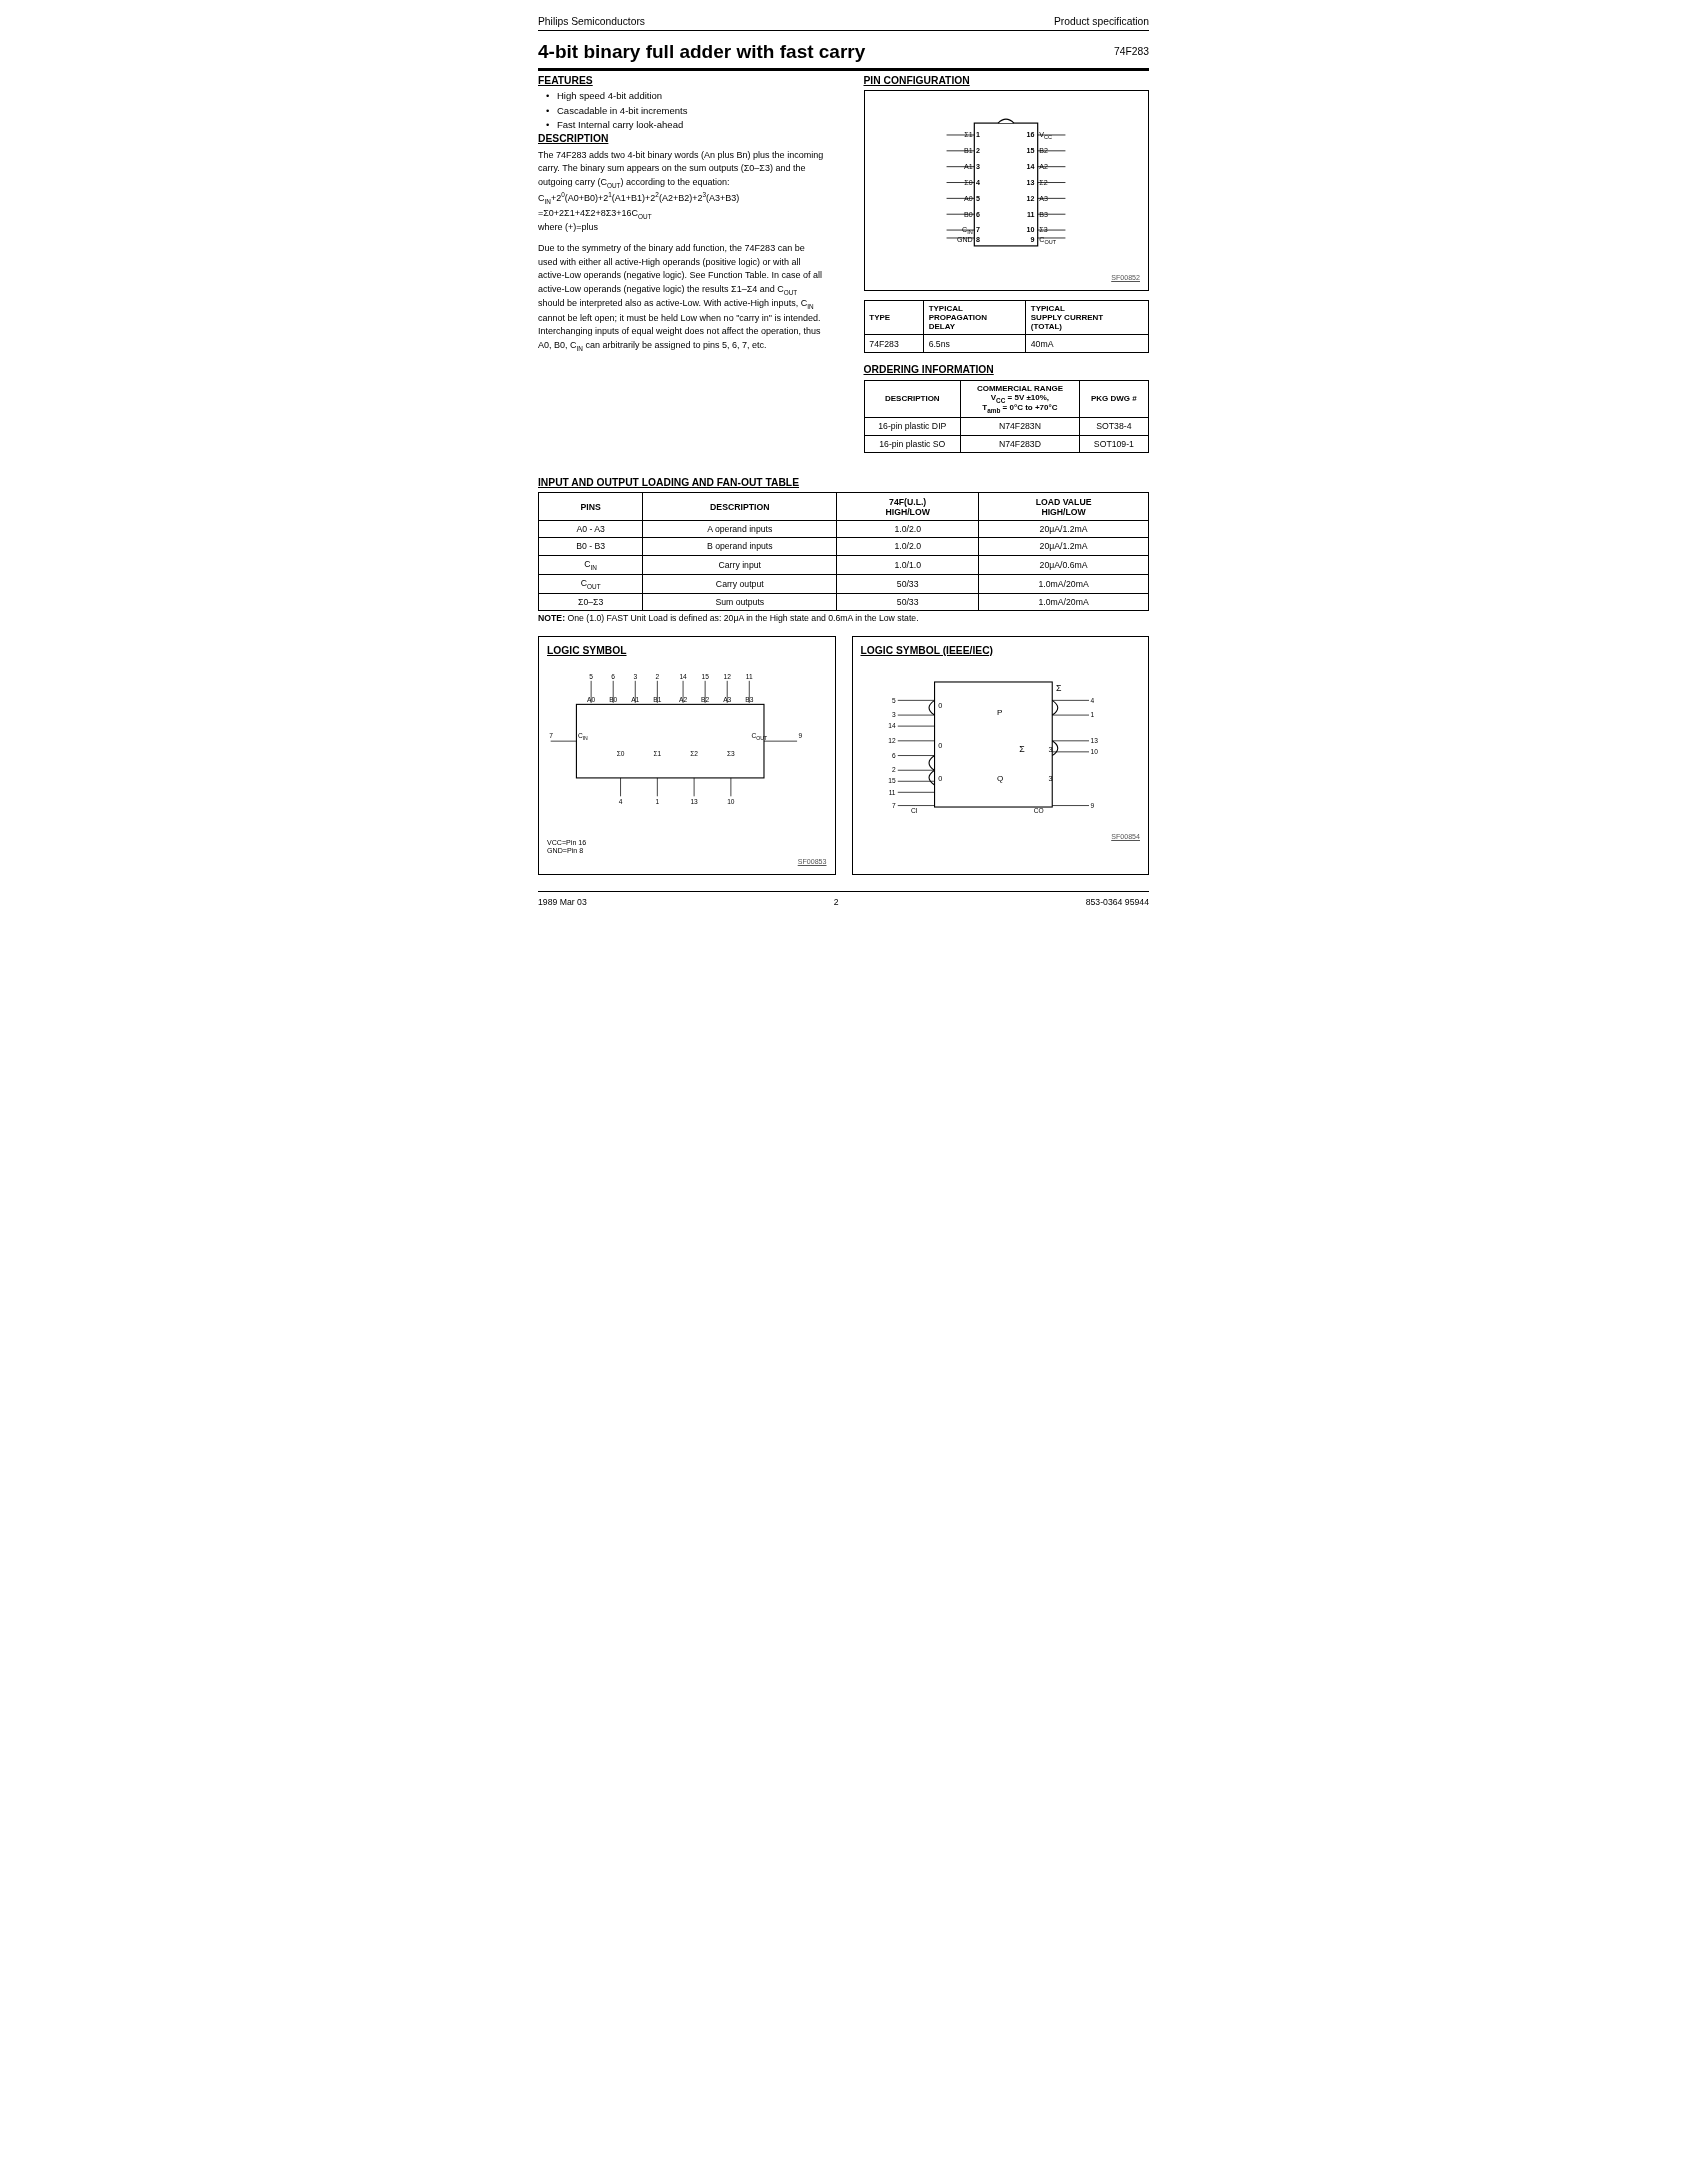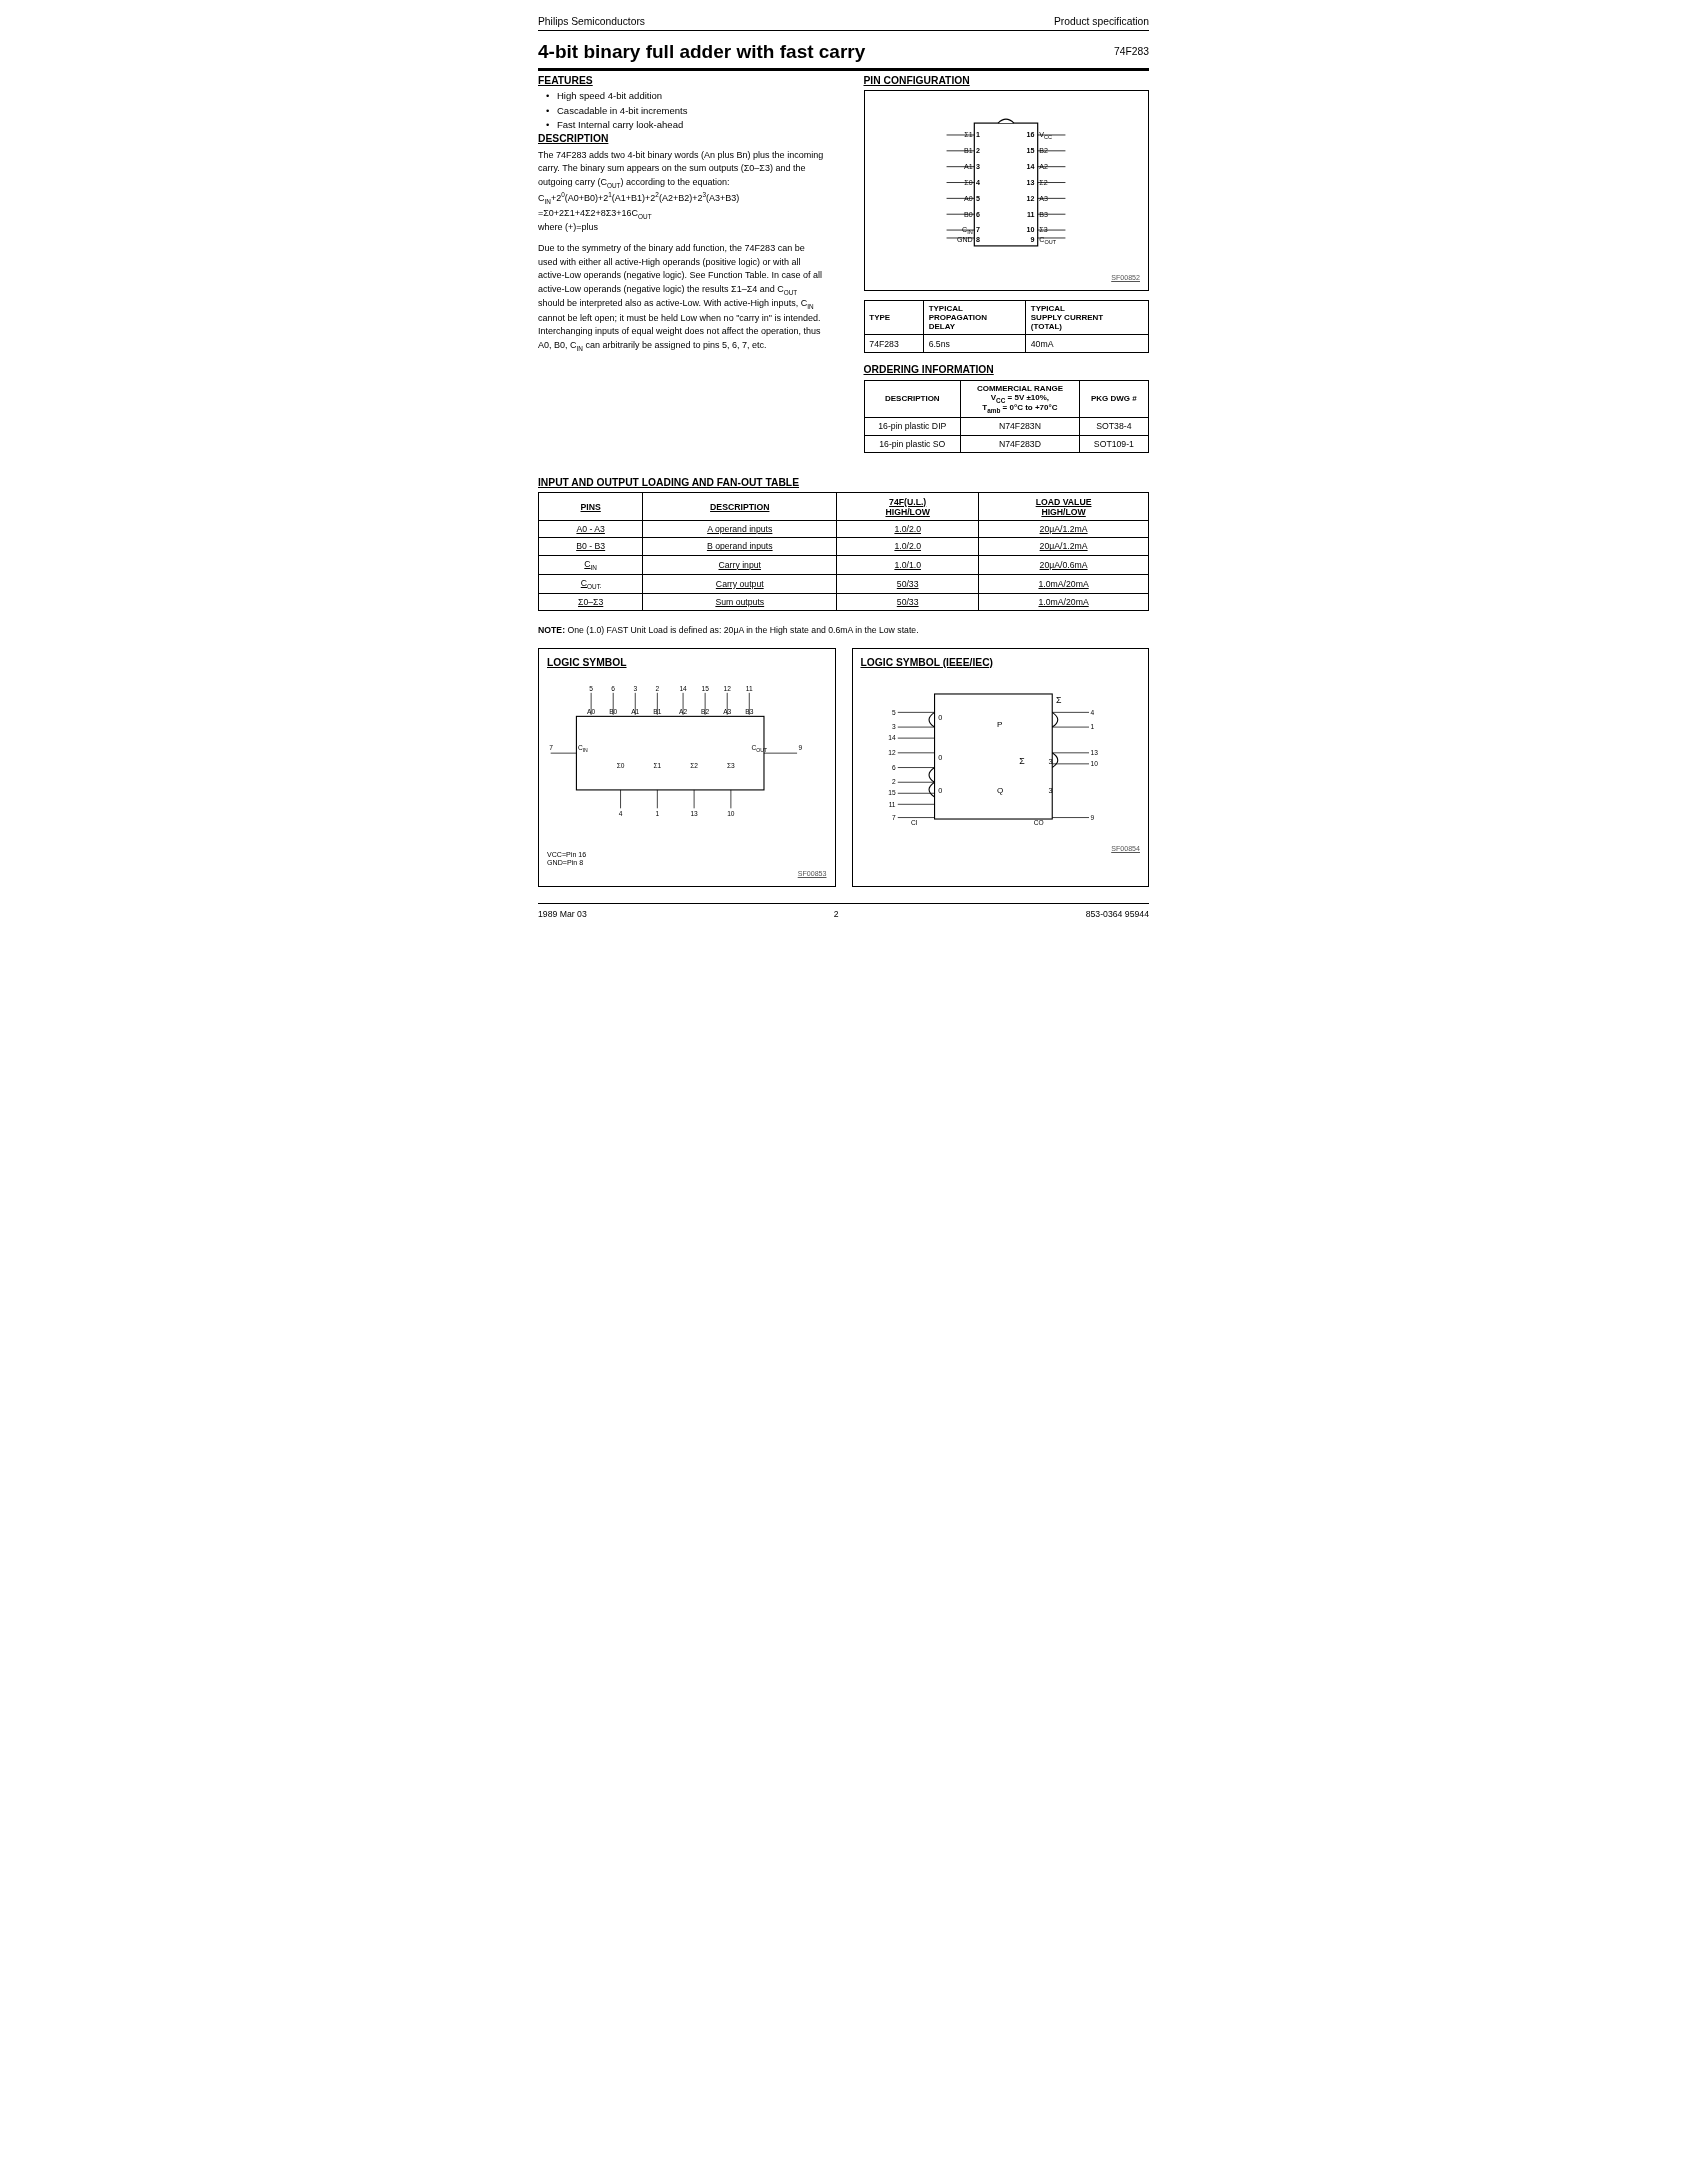--- a/index.html
+++ b/index.html
@@ -109,22 +109,21 @@
     .ordering-table th { font-weight: bold; font-size: 8px; }
 
     
     .full-width { margin-bottom: 12.7px; }
 
     
     .fanout-table {
       width: 100%;
       border-collapse: collapse;
       font-size: 8.7px;
-      margin-bottom: 14px;
-      text-decoration: underline;
+      margin-bottom: 2px;
     }
     .fanout-table th, .fanout-table td {
       border: 0.8px solid #000;
       padding: 3.2px 6.4px;
       text-align: center;
     }
     .fanout-table th { font-weight: bold; font-size: 8.7px; }
     .fanout-table td:first-child { text-align: center; }
 
     .note-text { font-size: 8.7px; margin-bottom: 12.7px; }

